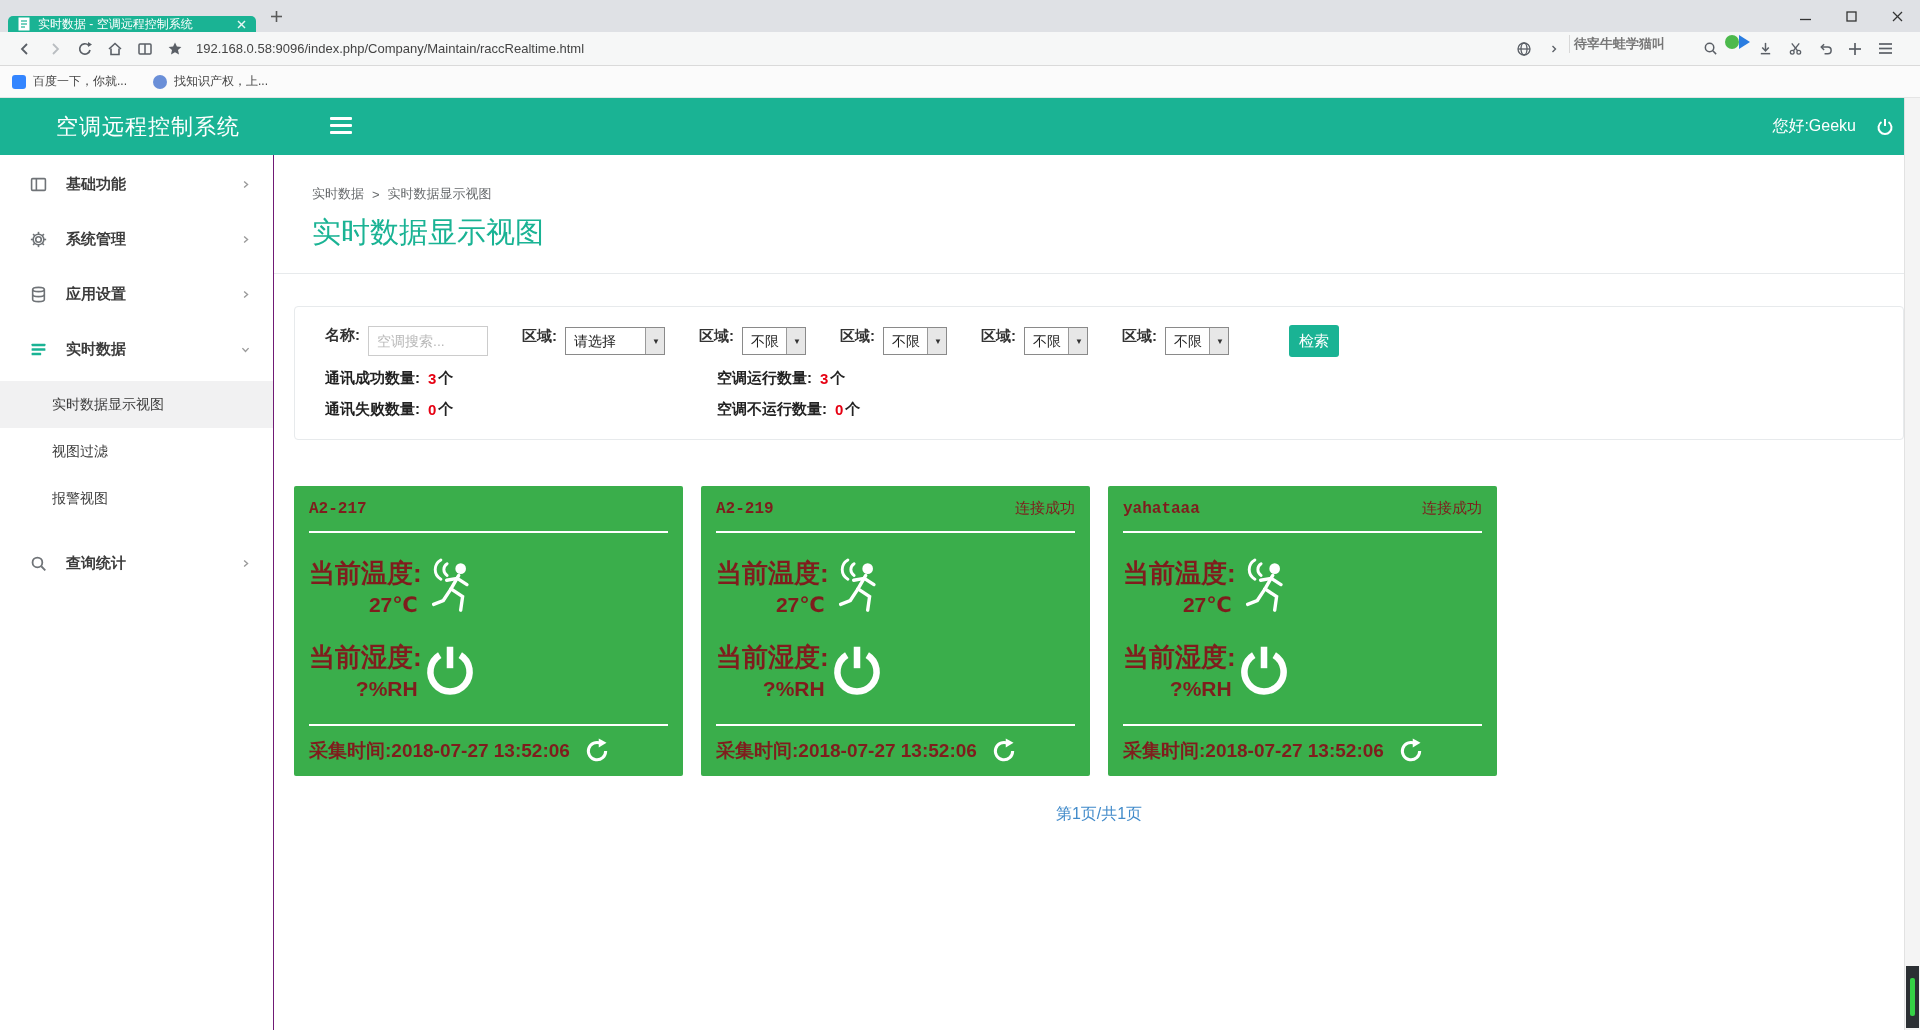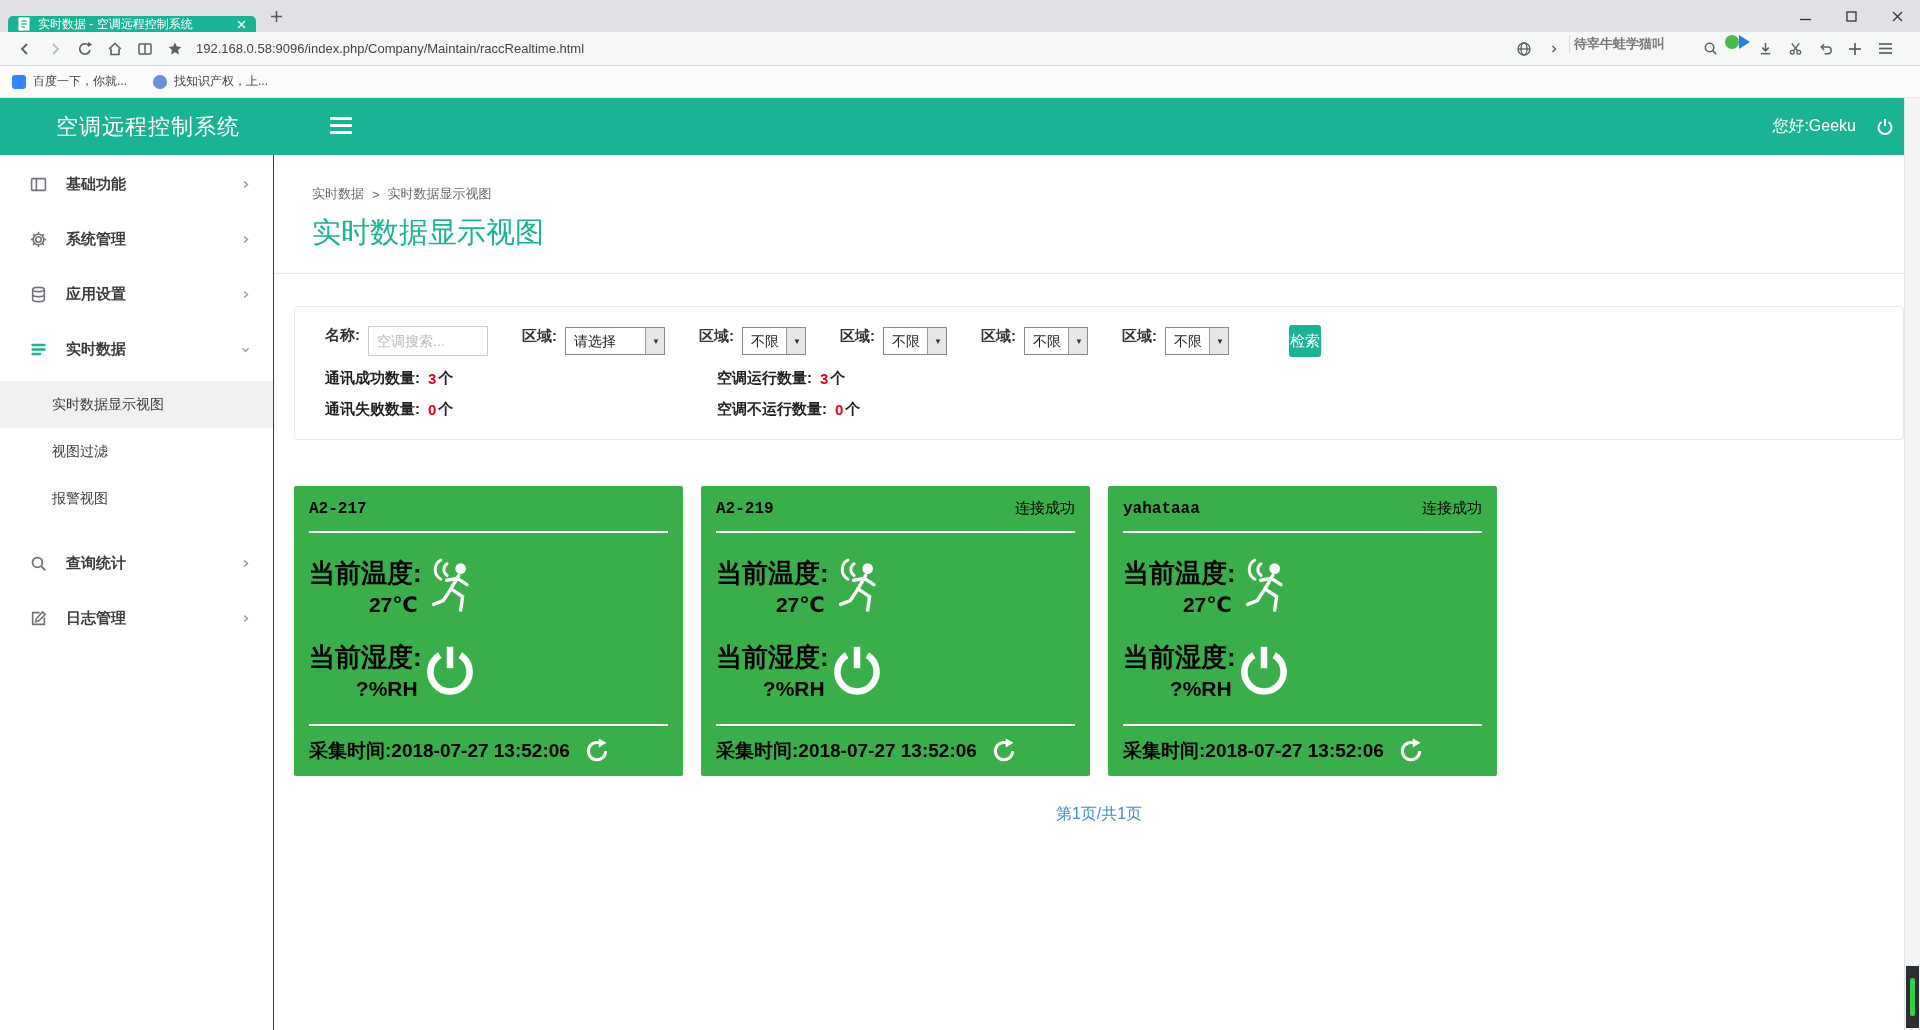--- a/index.html
+++ b/index.html
@@ -63,30 +63,30 @@
   .f-group { display:flex; align-items:flex-start; margin-right:34px; }
   .f-label { font-size:15px; font-weight:600; color:#333; margin-right:8px; white-space:nowrap; }
   .f-input { width:120px; height:30px; border:1px solid #ccc; padding:0 8px; font-size:14px; color:#333; }
   .f-input::placeholder { color:#b9b9b9; }
   .select-wrap { position:relative; display:inline-block; }
   .select-wrap select { appearance:none; -webkit-appearance:none; height:28px; background:#fff; border:1px solid #8a8a8a;
     font-size:14px; padding:0 24px 0 8px; color:#222; border-radius:0; font-family:inherit; }
   .select-wrap.w1 select { width:100px; } .select-wrap.w2 select { width:64px;font-family:Liberation Serif, serif; }
   .select-wrap::before { content:""; position:absolute; top:1px; bottom:1px; right:1px; width:18px; background:#e7e7e7; border-left:1px solid #9a9a9a; pointer-events:none; }
   .select-wrap::after { content:"▼"; position:absolute; right:5px; top:50%; transform:translateY(-50%); font-size:8px; color:#333; pointer-events:none; }
-  .search-btn { margin-left:26px; height:32px; padding:0 1px; background:var(--theme-teal,#1ab394); border:none; border-radius:3px;
+  .search-btn { margin-left:26px; height:32px; padding:0 10px; background:var(--theme-teal,#1ab394); border:none; border-radius:3px;
     color:#fff; font-size:15px; cursor:pointer; font-family:inherit; }
 
   .stats-row { display:flex; margin-top:12px; font-size:15px; font-weight:600; color:#222; }
   .stat { display:flex; align-items:center; }
   .stat.col1 { width:392px; }
   .stat-value { color:var(--value-red,#e60012); font-weight:700; margin-left:8px; margin-right:2px; }
 
   .cards { display:flex; gap:18px; margin-top:46px; }
-  .card { width:389px; height:290px; background:var(--card-green,#3aae4b); color:#000000; border-radius:2px;
+  .card { width:389px; height:290px; background:var(--card-green,#3aae4b); color:#7f1d1d; border-radius:2px;
     padding:0 15px; display:flex; flex-direction:column; }
   .card-header { height:47px; display:flex; align-items:center; justify-content:space-between; border-bottom:2px solid #fff;
     font-family:"Liberation Mono","DejaVu Sans Mono",monospace; }
   .card-name { font-size:16px; font-weight:700; }
   .card-status { font-size:15px; }
   .card-body { flex:1; display:flex; flex-direction:column; justify-content:space-evenly; padding-right:58px; }
   .card-row { display:flex; align-items:center; justify-content:flex-start; }
   .crow-left { display:flex; flex-direction:column; }
   .card-label { font-size:26px; font-weight:600; }
   .card-value { font-size:21px; font-weight:600; text-align:right; padding-right:4px; margin-top:2px; }
@@ -364,34 +364,20 @@
           </svg>
       </span>
       <span>查询统计</span>
       <span class="menu-chevron">
         <svg width="11" height="11" viewBox="0 0 16 16" fill="none" stroke="currentColor" stroke-width="2">
             <path d="M6 3.5 L11 8 L6 12.5"></path>
           </svg>
       </span>
     </div>
 
-    <div class="menu-item">
-      <span class="menu-icon">
-        <svg width="17" height="17" viewBox="0 0 16 16" fill="none" stroke="currentColor" stroke-width="1.5">
-            <path d="M13.5 7 V13.5 H2.5 V2.5 H9"></path>
-            <path d="M11.8 1.8 L14.2 4.2 L8 10.4 L5.3 11 L5.9 8.3 Z"></path>
-          </svg>
-      </span>
-      <span>日志管理</span>
-      <span class="menu-chevron">
-        <svg width="11" height="11" viewBox="0 0 16 16" fill="none" stroke="currentColor" stroke-width="2">
-            <path d="M6 3.5 L11 8 L6 12.5"></path>
-          </svg>
-      </span>
-    </div>
   </div>
 
   <div class="content">
     <div class="page-heading">
       <div class="breadcrumb">
         <span>实时数据</span>
         <span>&gt;</span>
         <span>实时数据显示视图</span>
       </div>
       <div class="page-title">实时数据显示视图</div>

